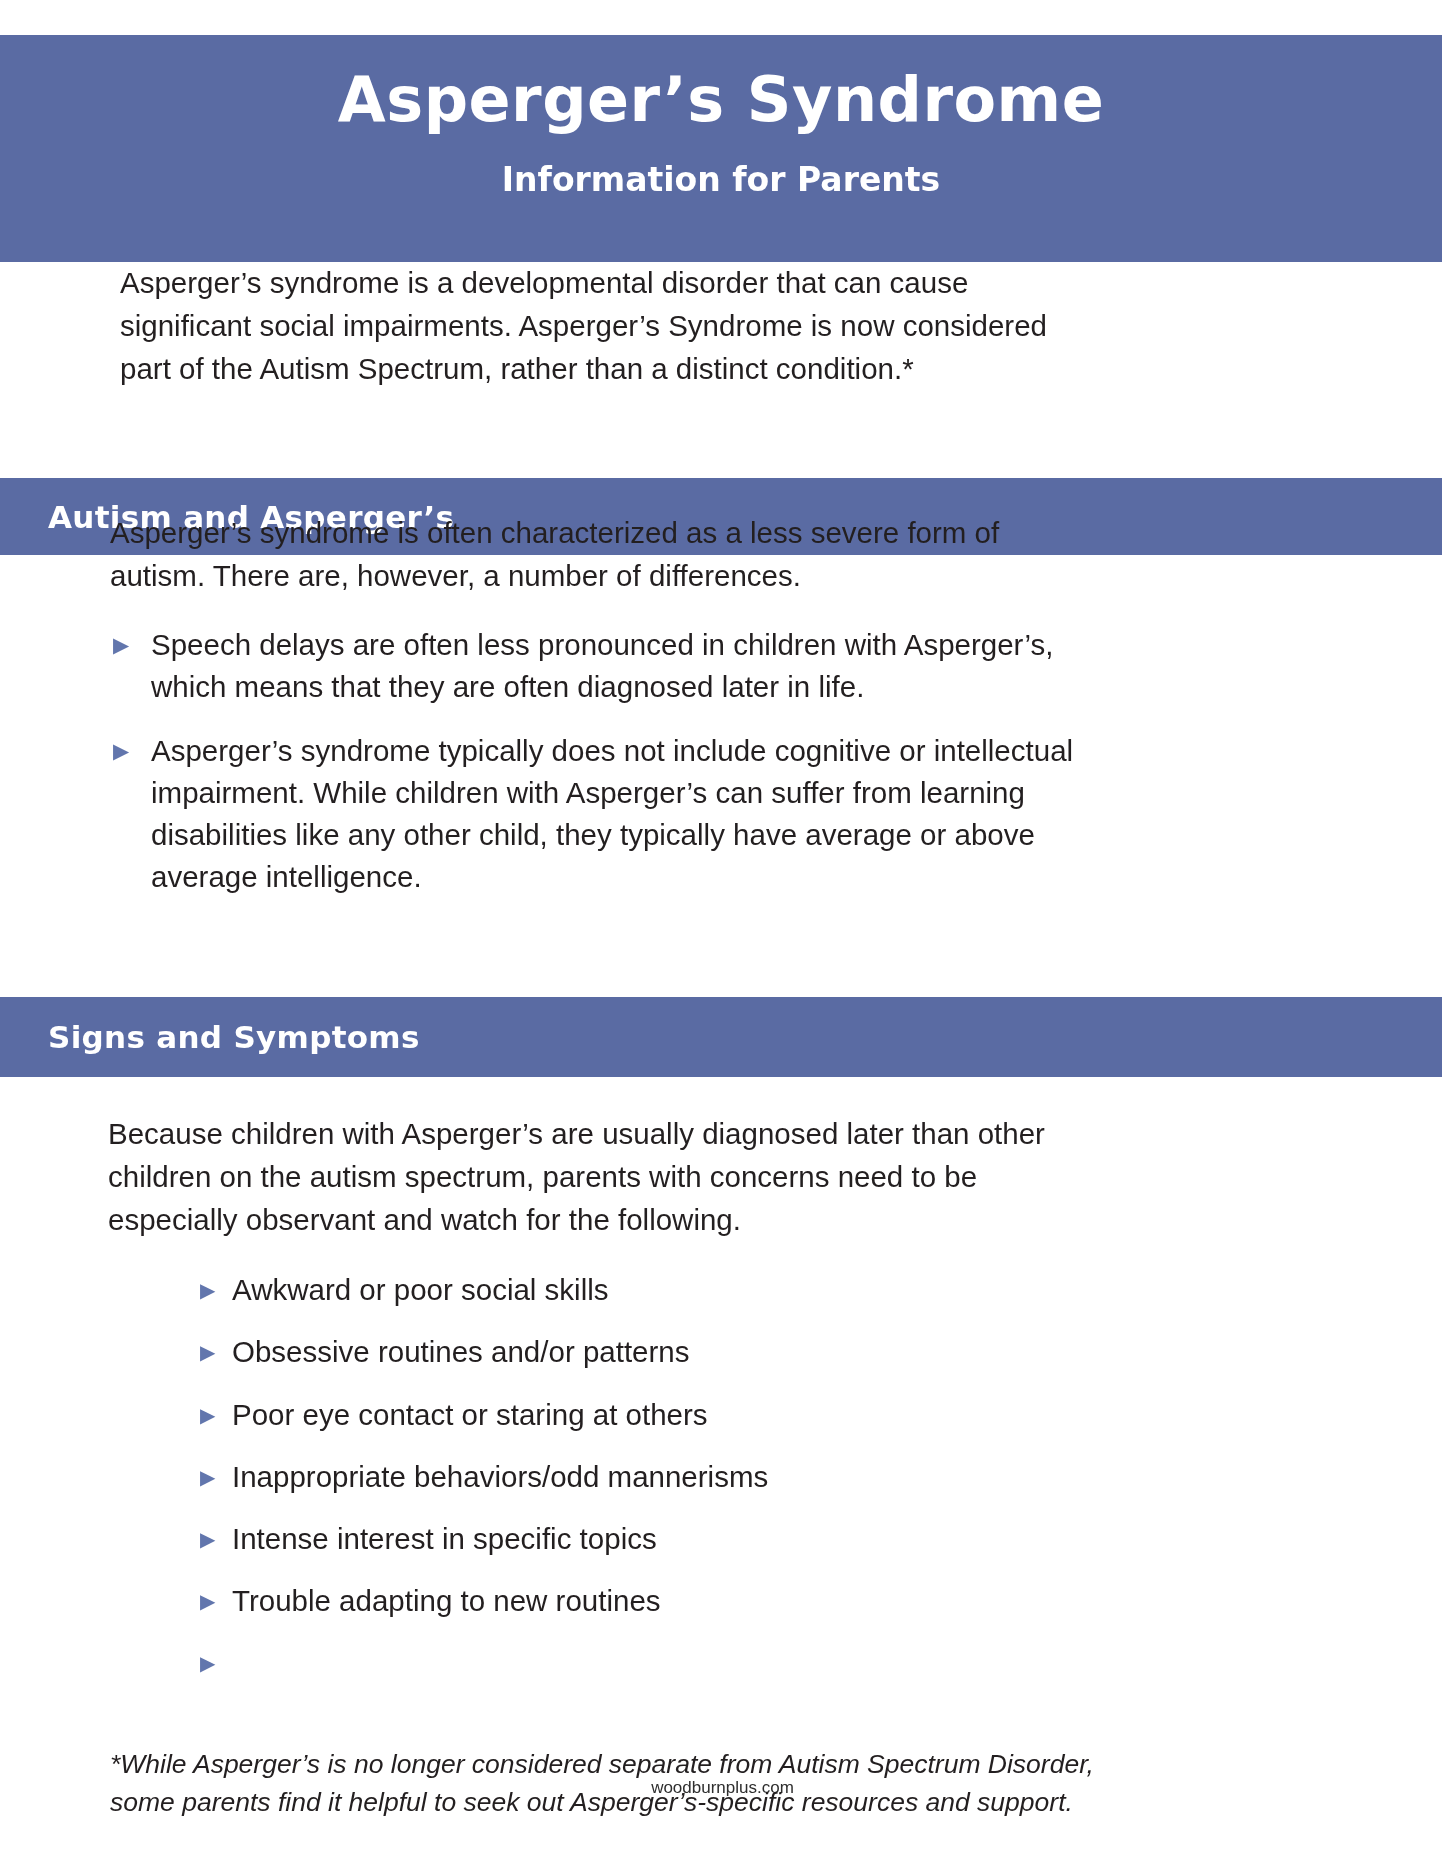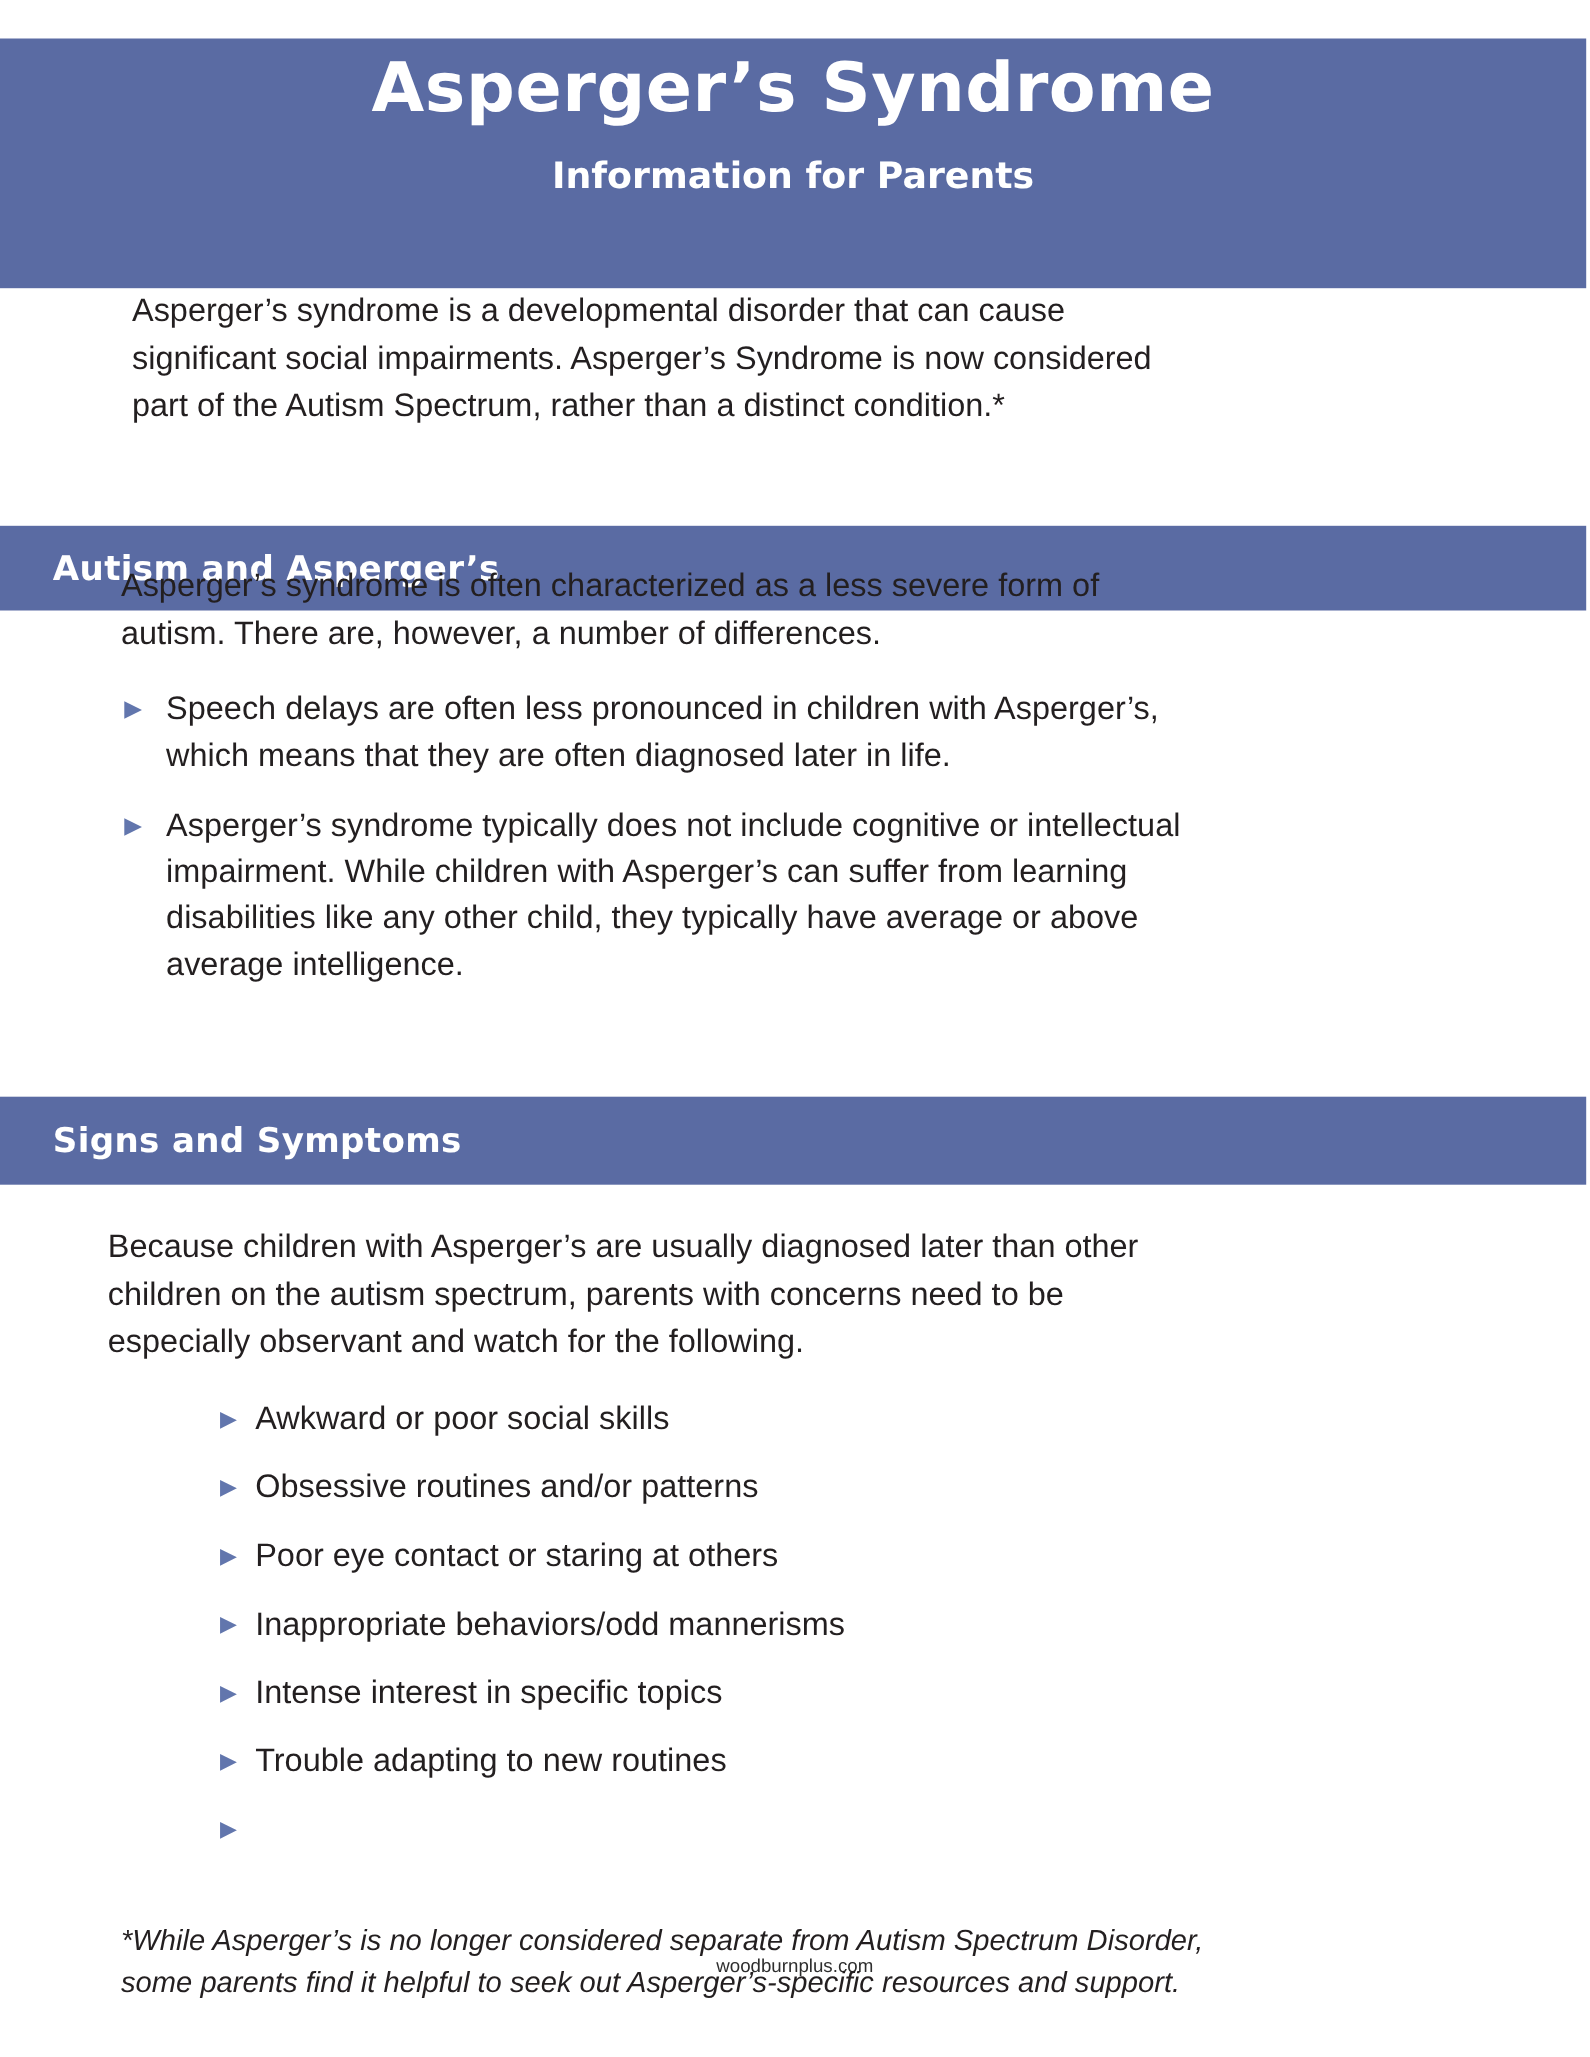--- a/index.html
+++ b/index.html
@@ -29,21 +29,21 @@
     left: 0;
     top: 35px;
     width: 1442px;
     height: 227px;
     background: #5a6ba3;
     display: flex;
     flex-direction: column;
     align-items: center;
     justify-content: flex-start;
     box-sizing: border-box;
-    padding-top: 12px;
+    padding-top: 32px;
   }
   .doc-title {
     color: #ffffff;
     font-family: "DejaVu Sans", sans-serif;
     font-weight: bold;
     font-size: 62px;
     line-height: 1.08;
     letter-spacing: 0.5px;
     text-align: center;
     white-space: nowrap;
@@ -92,21 +92,21 @@
     top: 262px;
     width: 965px;
   }
   #autism-paragraph {
     left: 110px;
     top: 512px;
     width: 990px;
     top: 513px;
   }
   #signs-paragraph {
-    left: 98px;
+    left: 108px;
     top: 935px;
     width: 970px;
   }
 
   
   .bullet-list {
     position: absolute;
     list-style: none;
     margin: 0;
     padding: 0;

